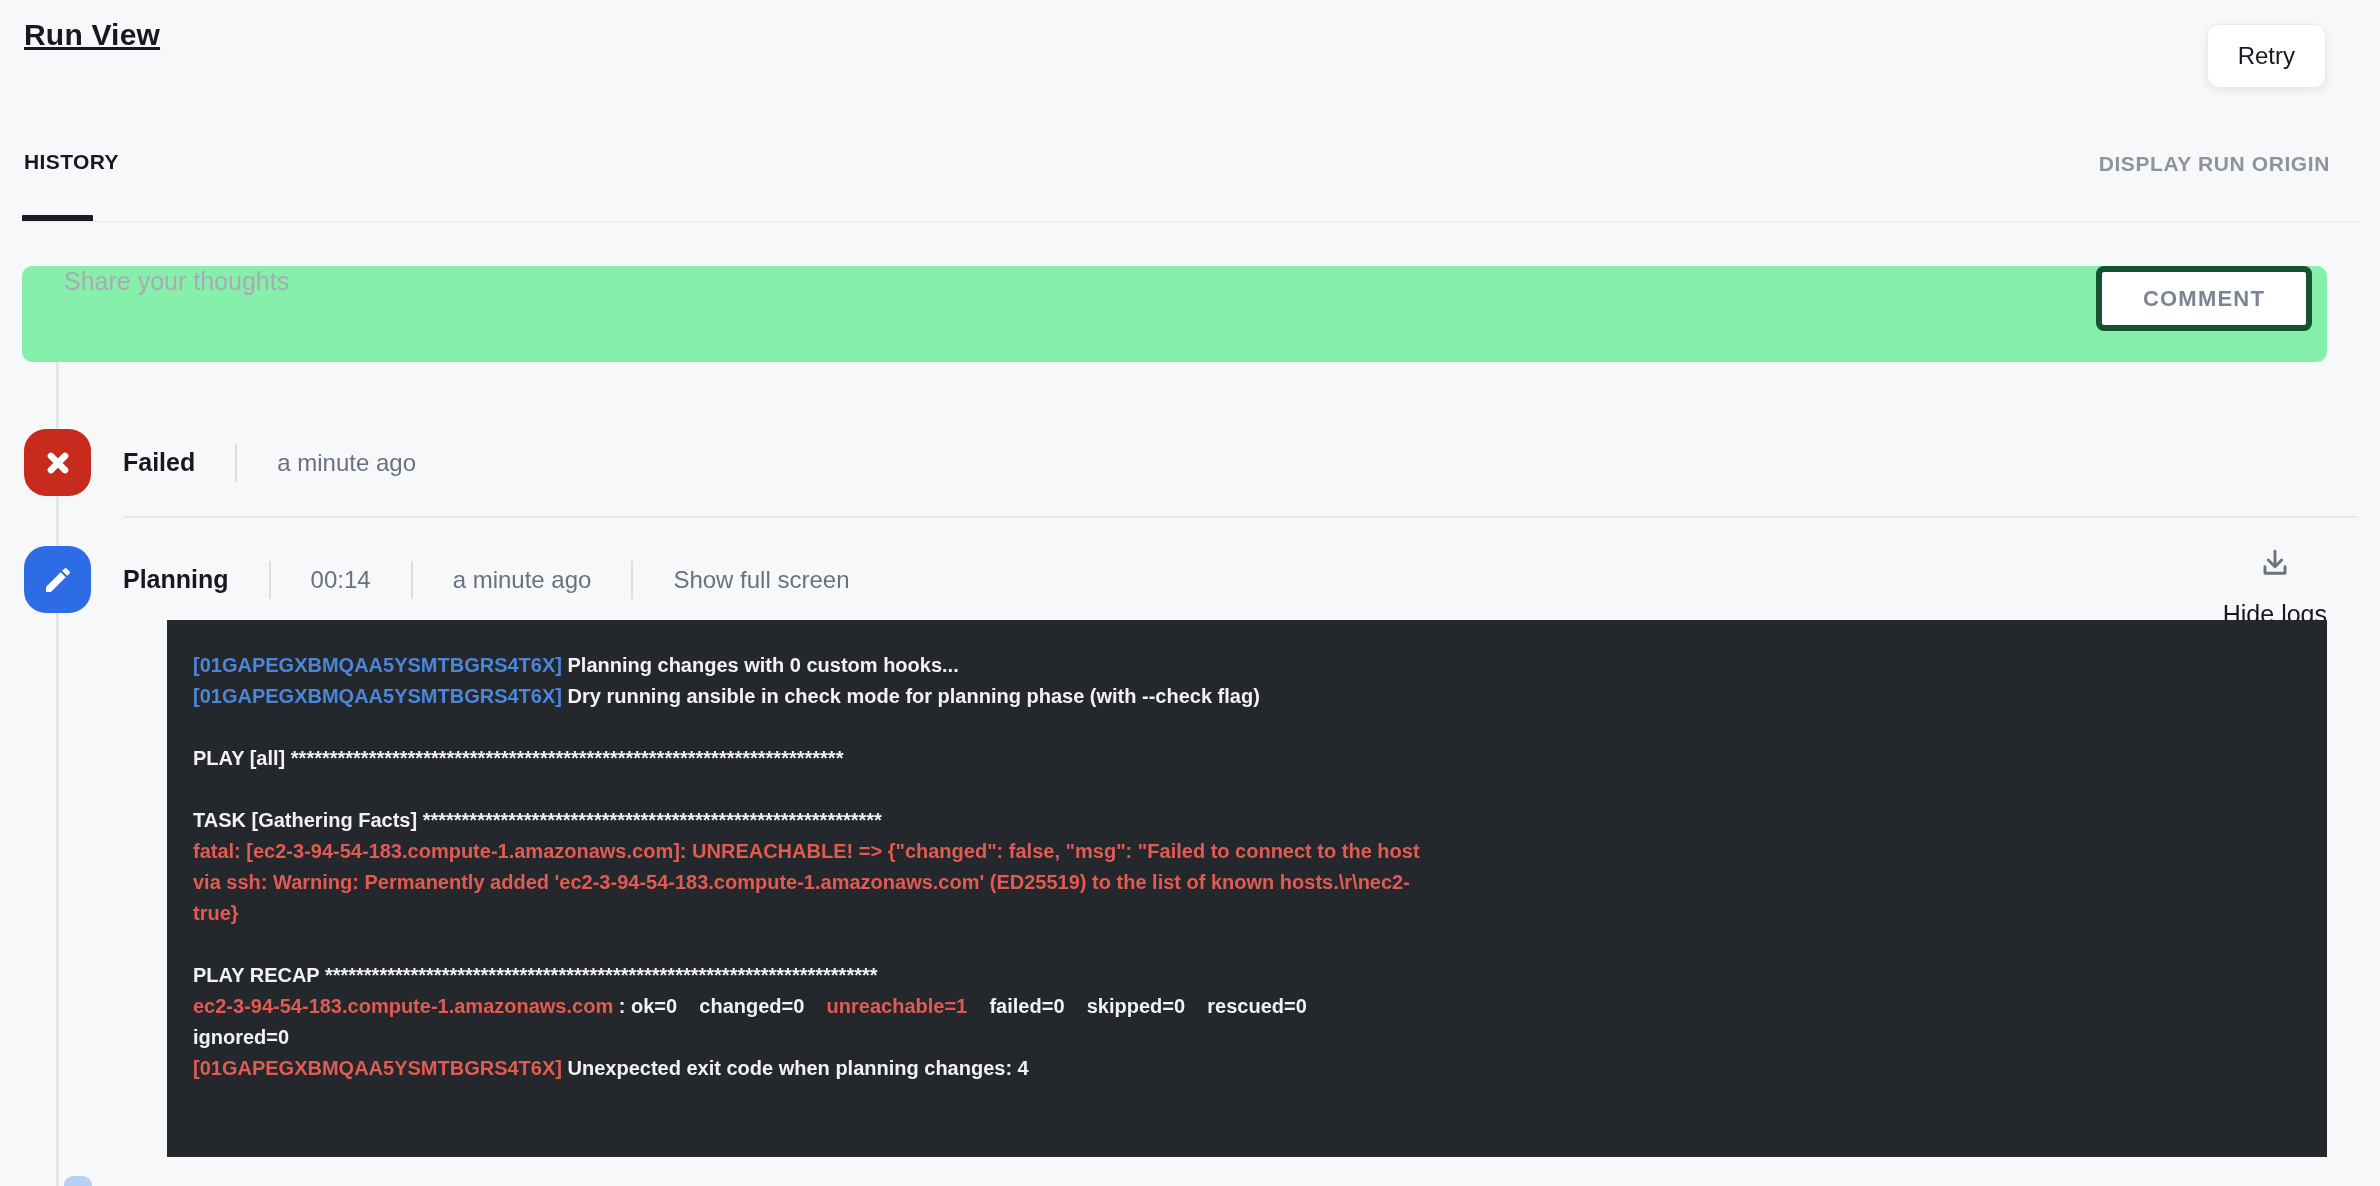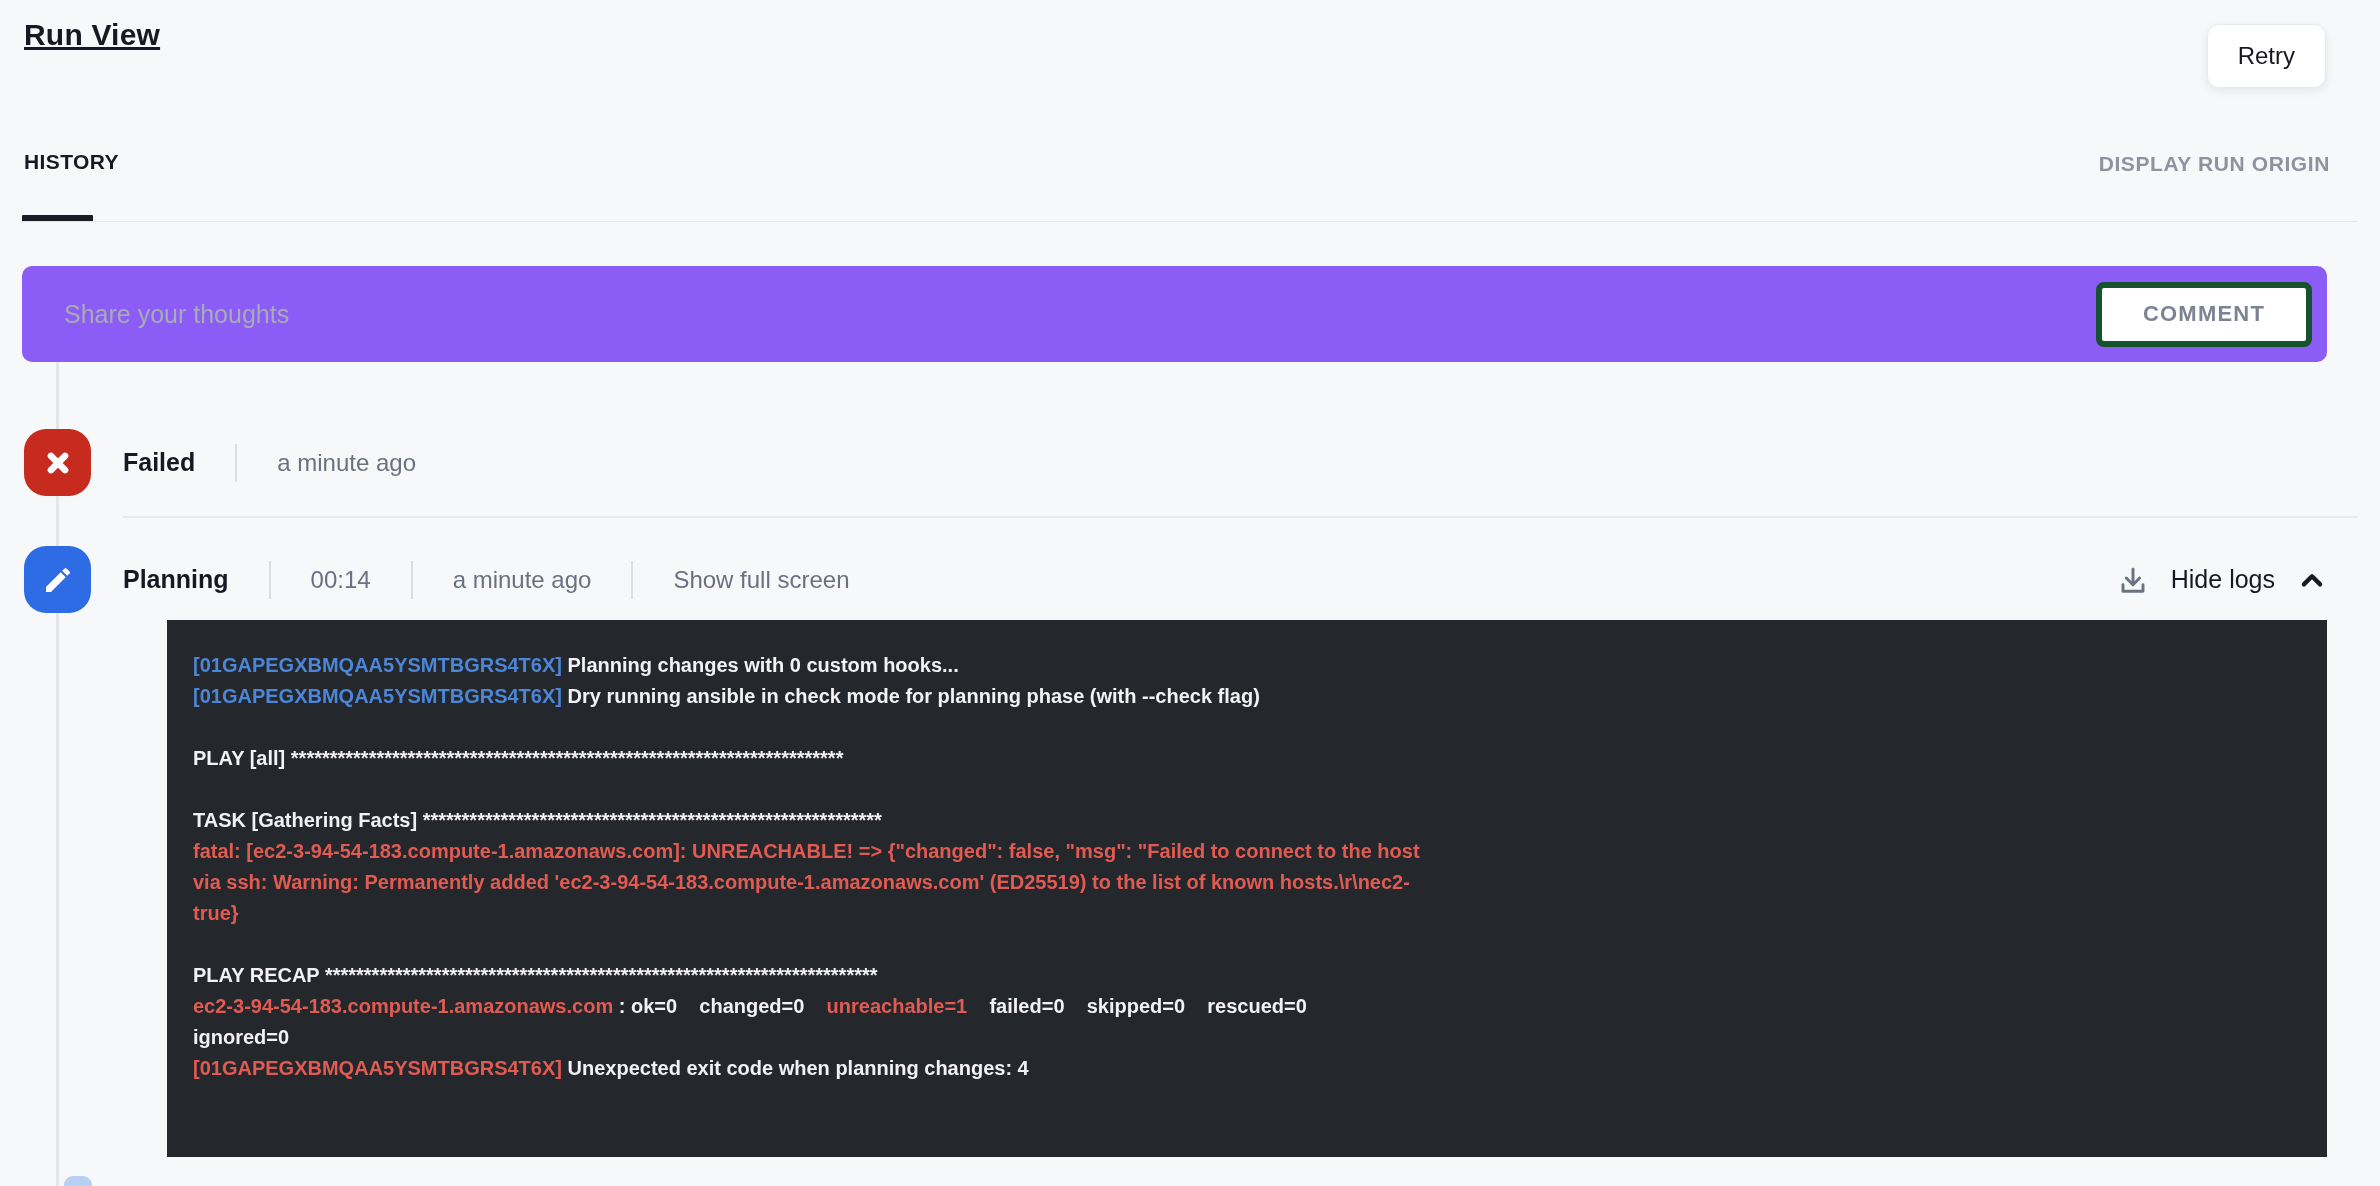--- a/index.html
+++ b/index.html
@@ -12,43 +12,43 @@
              border:1px solid #e9eaee;border-radius:12px;font-size:24px;font-weight:500;color:#171822;
              font-family:inherit;box-shadow:0 3px 10px rgba(20,20,40,.08);cursor:pointer;}
 
   
   .tab-history{position:absolute;left:24px;top:150px;font-size:21px;font-weight:700;letter-spacing:.4px;color:#171822;cursor:pointer;}
   .tab-underline{position:absolute;left:22px;top:215px;width:71px;height:7px;background:#1b1c26;border-radius:1px;}
   .tab-divider{position:absolute;left:22px;right:22px;top:221px;height:1px;background:#e7e8eb;}
   .display-run-origin{position:absolute;right:50px;top:152px;font-size:21px;font-weight:700;letter-spacing:.6px;color:#8e939f;cursor:pointer;}
 
   
-  .comment-bar{position:absolute;left:22px;top:266px;width:2305px;height:96px;background:#8b5cf6;border-radius:10px;
-               display:flex;align-items:center;padding:0 15px 0 40px;box-sizing:border-box;}
+  .comment-bar{position:absolute;left:22px;top:266px;width:2305px;height:96px;background:#86efac;border-radius:10px;
+               display:flex;align-items:flex-start;padding:0 15px 0 40px;box-sizing:border-box;}
   .comment-input{flex:1;background:transparent;border:none;outline:none;font-size:25px;color:#171822;font-family:inherit;}
   .comment-input::placeholder{color:#a7abb4;opacity:1;}
   .comment-btn{flex:none;width:216px;height:65px;background:#ffffff;border:6px solid #14532d;border-radius:8px;
                font-size:22px;font-weight:700;letter-spacing:1.2px;color:#7c8393;font-family:inherit;cursor:pointer;}
 
   
   .timeline-line{position:absolute;left:56px;top:362px;width:3px;height:824px;background:#e4e6ea;}
   .status-icon{position:absolute;left:24px;width:67px;height:67px;border-radius:22px;
                display:flex;align-items:center;justify-content:center;}
   .failed-icon{top:429px;background:#c62b1e;}
   .planning-icon{top:546px;background:#2d6ce5;}
   .row{position:absolute;left:123px;height:67px;display:flex;align-items:center;gap:12px;}
   .row-failed{top:429px;}
   .row-planning{top:546px;}
   .row-label{font-size:25px;font-weight:700;color:#171822;}
   .row-meta{font-size:24px;color:#6b7180;}
   .vsep{width:2px;height:38px;background:#dcdee3;margin:0 28px;flex:none;}
   .row-divider{position:absolute;left:123px;right:22px;top:516px;height:2px;background:#e8e9eb;}
   .link-gray{cursor:pointer;}
 
-  .hide-logs{position:absolute;right:53px;top:546px;height:67px;display:flex;align-items:center;gap:22px;cursor:pointer;}
+  .hide-logs{position:absolute;right:53px;top:546px;height:67px;display:flex;align-items:center;gap:22px;cursor:pointer;flex-direction:column;}
   .hide-logs-label{font-size:25px;color:#171822;}
 
   
   .log-panel{position:absolute;left:167px;top:620px;width:2160px;height:537px;background:#24272c;
              box-sizing:border-box;padding:30px 26px;overflow:hidden;}
   .log-line{font-family:Liberation Sans, sans-serif;font-weight:700;
             font-size:20px;line-height:31px;white-space:pre;color:#f2f2f4;}
   .seg.white{color:#f2f2f4;}
   .seg.blue{color:#4c86d8;}
   .seg.red{color:#e25b52;}

